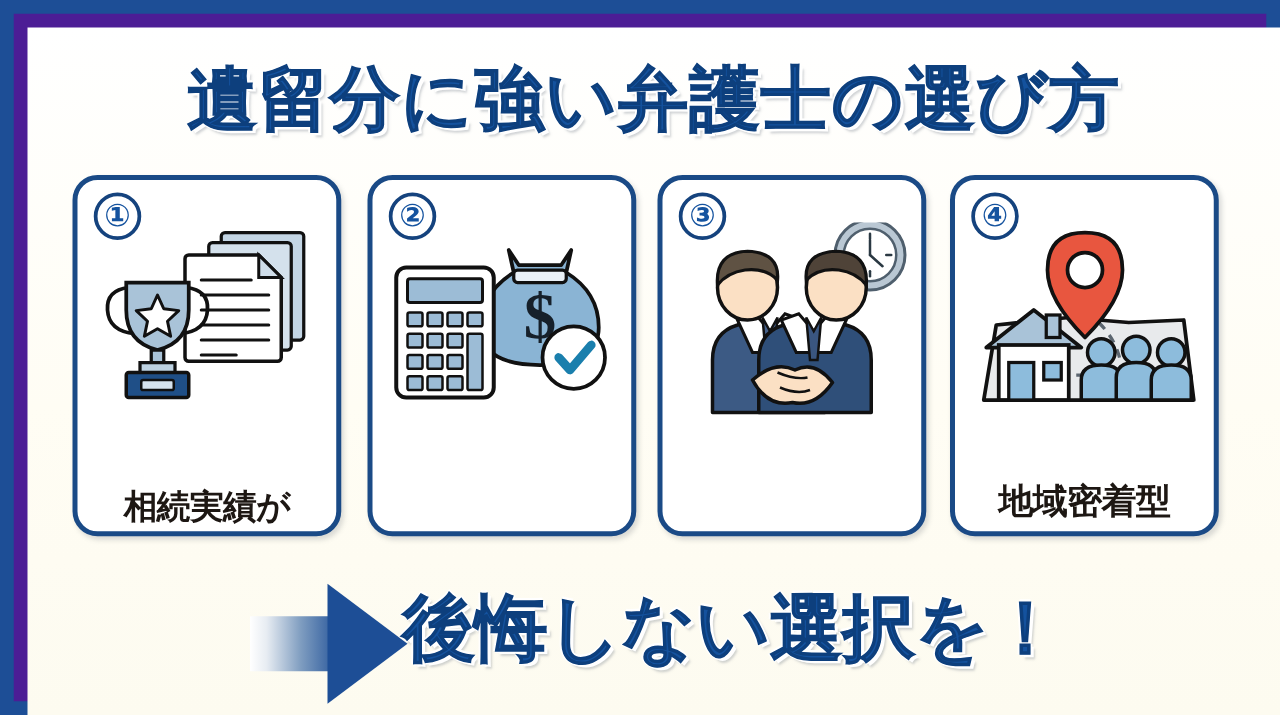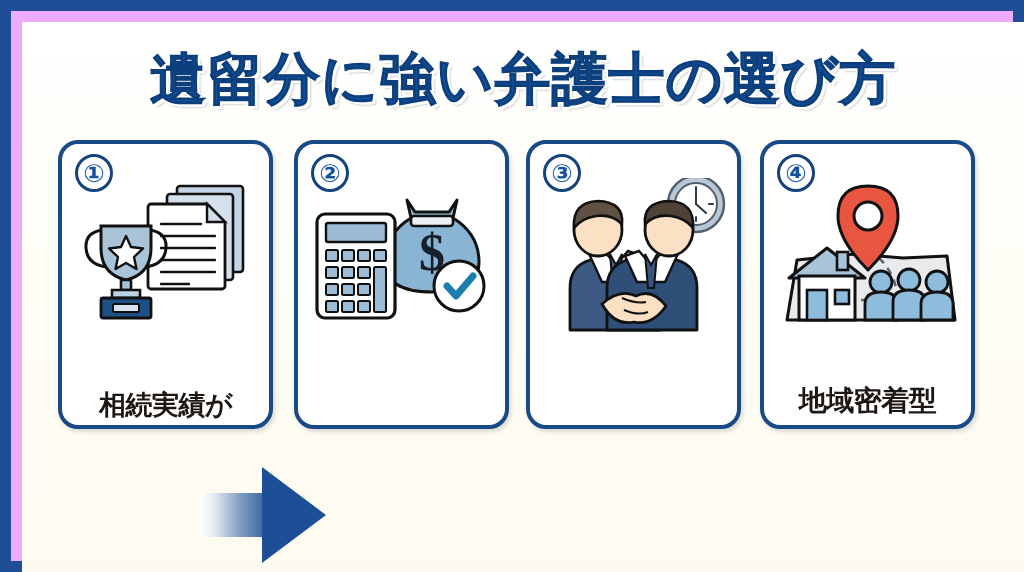--- a/index.html
+++ b/index.html
@@ -6,21 +6,21 @@
   html,body{margin:0;padding:0;}
   body{
     width:1024px;height:572px;overflow:hidden;
     background:#1d4e96;
     font-family:"Liberation Sans","DejaVu Sans",sans-serif;
   }
   .frame{
     position:absolute;left:0;top:0;width:1024px;height:572px;
     box-sizing:border-box;
     border:11px solid #1d4e96;
-    background:#f0abfc;
+    background:#4c1d95;
   }
   .canvas{
     position:absolute;left:11px;top:11px;
     width:1002px;height:550px;
     background:linear-gradient(180deg,#ffffff 0%,#fffdf4 55%,#fdfbf0 100%);
     overflow:hidden;
   }
 
   
   .title{
@@ -255,16 +255,17 @@
               <stop offset="0%" stop-color="#ffffff"></stop>
               <stop offset="18%" stop-color="#e7ecf2"></stop>
               <stop offset="55%" stop-color="#7f9dc0"></stop>
               <stop offset="100%" stop-color="#1d4e96"></stop>
             </linearGradient>
           </defs>
           <rect x="0" y="28" width="74" height="44" fill="url(#arrowgrad)"></rect>
           <path d="M62 2 L126 50 L62 98 Z" fill="#1d4e96"></path>
         </svg>
       </div>
+      <div class="tagline">後悔しない選択を！</div>
     </div>
 
   </div>
 </div>
 
 </body></html>

